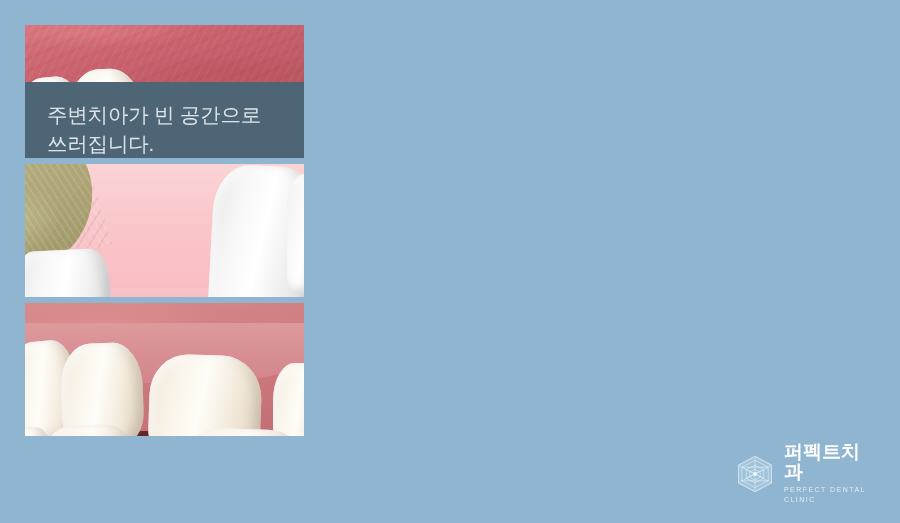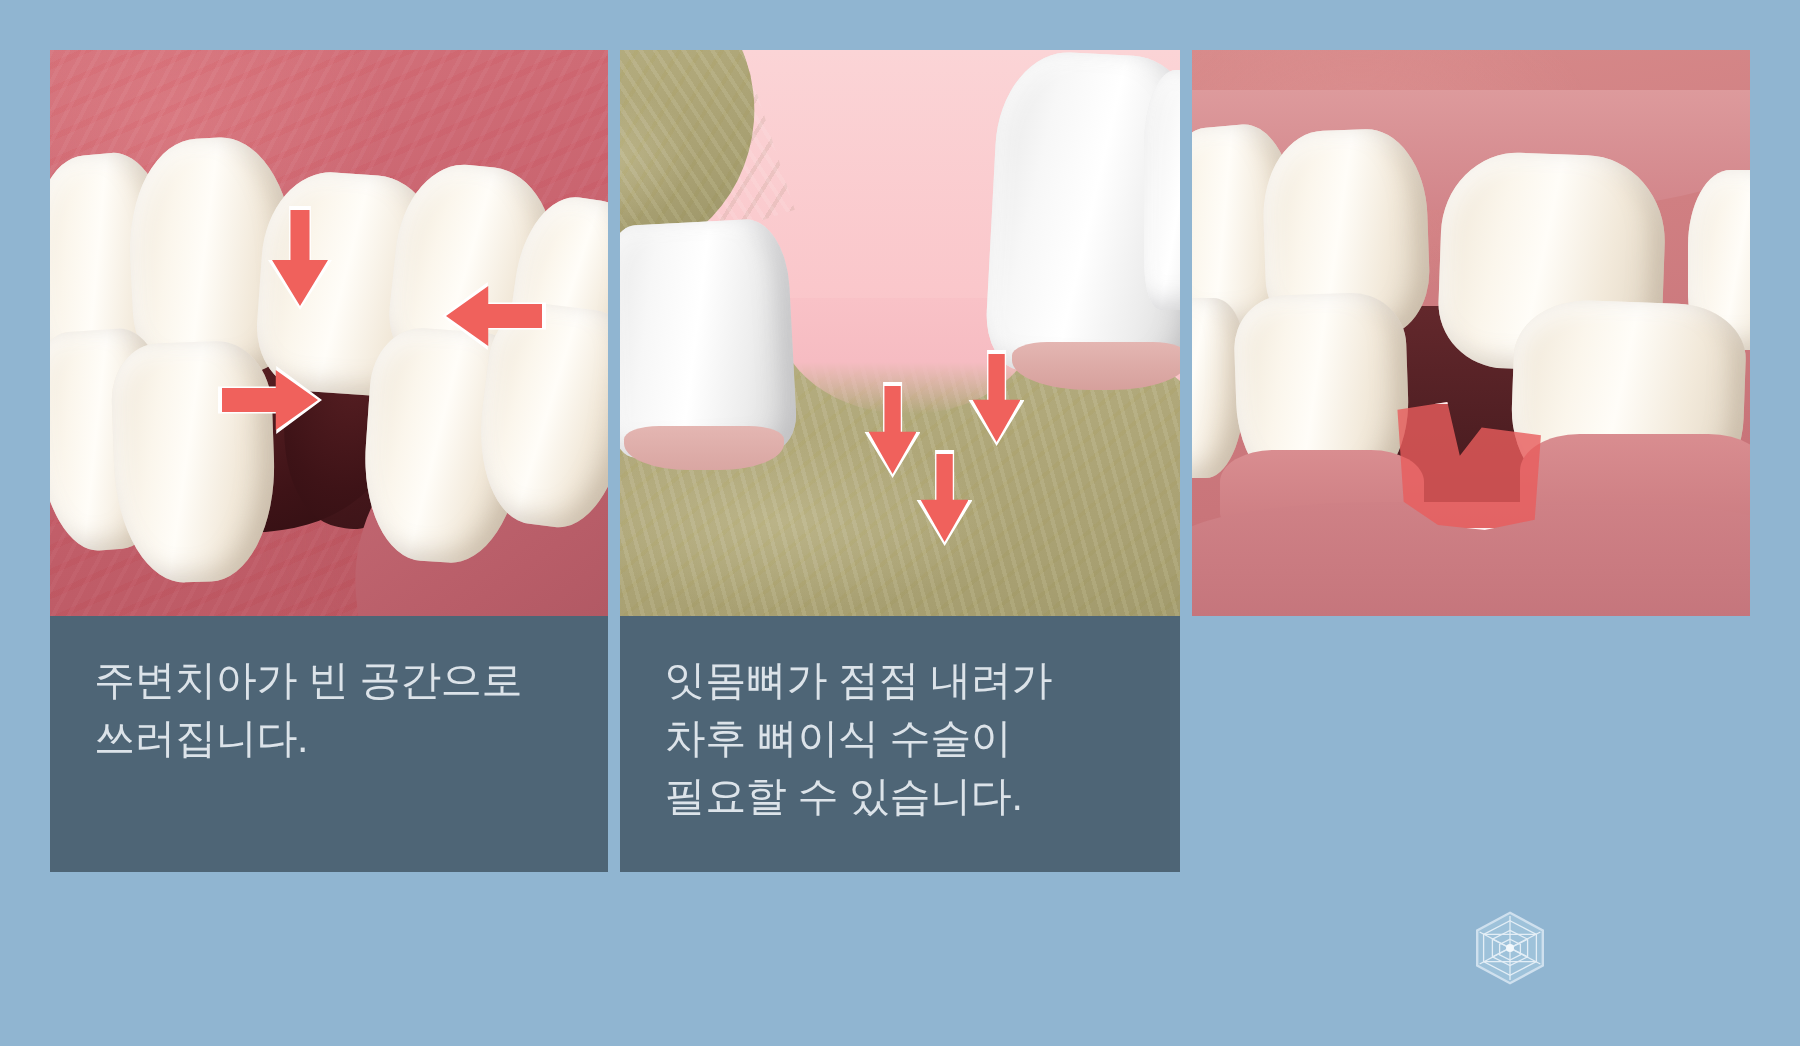--- a/index.html
+++ b/index.html
@@ -17,20 +17,21 @@
 
   
   #panels {
     position: absolute;
     left: 25px;
     top: 25px;
     width: 850px;
     height: 411px;
     display: flex;
     gap: 6px;
+    flex-direction: column;
   }
   .panel {
     width: 279.3px;
     height: 411px;
     display: flex;
     flex-direction: column;
     overflow: hidden;
   }
   .panel-illustration {
     position: relative;
@@ -258,25 +259,20 @@
       <div class="arrow-outline arrow-down" style="left:122px; top:166px; width:28px; height:48px; clip-path:polygon(33% 0%,67% 0%,67% 52%,100% 52%,50% 100%,0% 52%,33% 52%);"></div>
       <div class="arrow arrow-down" style="left:124px; top:168px; width:24px; height:44px;"></div>
 
       <div class="arrow-outline arrow-down" style="left:174px; top:150px; width:28px; height:48px; clip-path:polygon(33% 0%,67% 0%,67% 52%,100% 52%,50% 100%,0% 52%,33% 52%);"></div>
       <div class="arrow arrow-down" style="left:176px; top:152px; width:24px; height:44px;"></div>
 
       <div class="arrow-outline arrow-down" style="left:148px; top:200px; width:28px; height:48px; clip-path:polygon(33% 0%,67% 0%,67% 52%,100% 52%,50% 100%,0% 52%,33% 52%);"></div>
       <div class="arrow arrow-down" style="left:150px; top:202px; width:24px; height:44px;"></div>
     </div>
 
-    <div class="panel-caption">
-      <div class="caption-text">잇몸뼈가 점점 내려가
-차후 뼈이식 수술이
-필요할 수 있습니다.</div>
-    </div>
   </div>
 
   <div class="panel">
     <div class="panel-illustration">
       <div class="layer gum-red3"></div>
 
       <div class="layer dark-gap" style="left:96px; top:128px; width:110px; height:112px;
                   border-radius:14% 18% 28% 24% / 18% 14% 26% 30%;"></div>
 
       <div class="layer" style="left:-10px; top:20px; width:310px; height:60px;
@@ -326,13 +322,17 @@
       <line x1="50" y1="10" x2="50" y2="90"></line>
       <line x1="12" y1="30" x2="88" y2="70"></line>
       <line x1="88" y1="30" x2="12" y2="70"></line>
       <line x1="17" y1="33" x2="83" y2="33"></line>
       <line x1="17" y1="67" x2="83" y2="67"></line>
       <line x1="28" y1="39" x2="72" y2="61"></line>
       <line x1="72" y1="39" x2="28" y2="61"></line>
     </g>
     <circle cx="50" cy="50" r="5" fill="#f2f8fc"></circle>
   </svg>
+  <div id="logo-text">
+    <div id="logo-name">퍼펙트치과</div>
+    <div id="logo-sub">PERFECT DENTAL CLINIC</div>
+  </div>
 </div>
 
 </body></html>

